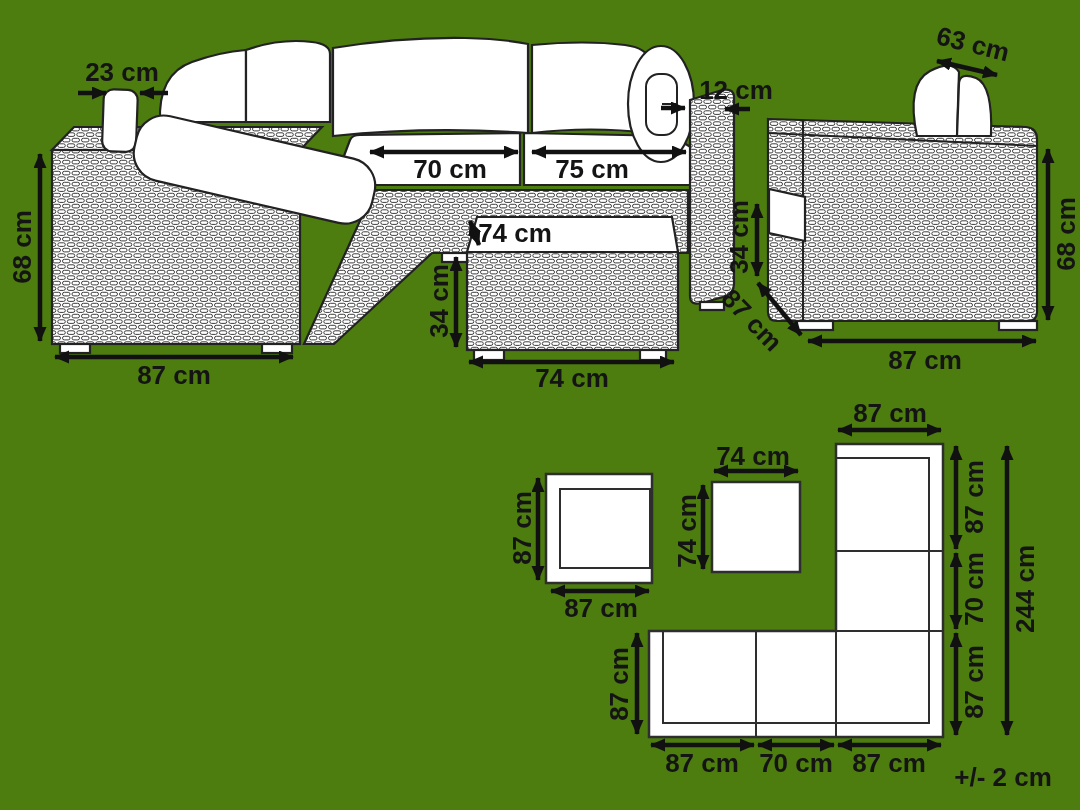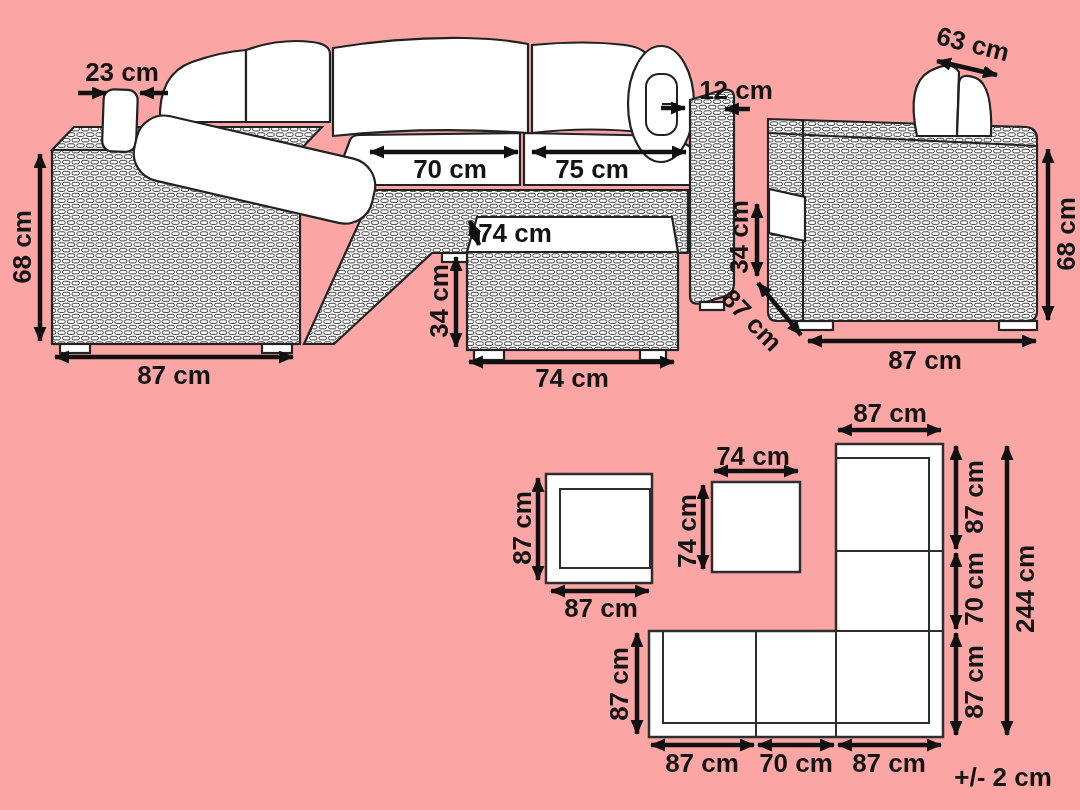--- a/index.html
+++ b/index.html
@@ -1,16 +1,16 @@
 <!DOCTYPE html>
 <html><head>
 <meta charset="utf-8">
 <style>
   html,body { margin:0; padding:0; background:#ffffff; }
-  .page { position:relative; width:1080px; height:810px; background:#fca5a5; overflow:hidden; }
+  .page { position:relative; width:1080px; height:810px; background:#4d7c0f; overflow:hidden; }
   svg { display:block; }
   .dim-text {
     font-family:"Liberation Sans", sans-serif;
     font-weight:bold;
     font-size:26px;
     fill:#141414;
   }
   .dim-line { stroke:#111111; stroke-width:4.5; fill:none; }
   .outline  { stroke:#222222; stroke-width:2.2; fill:#ffffff; }
   .wicker   { stroke:#222222; stroke-width:2.2; fill:url(#wk); }

